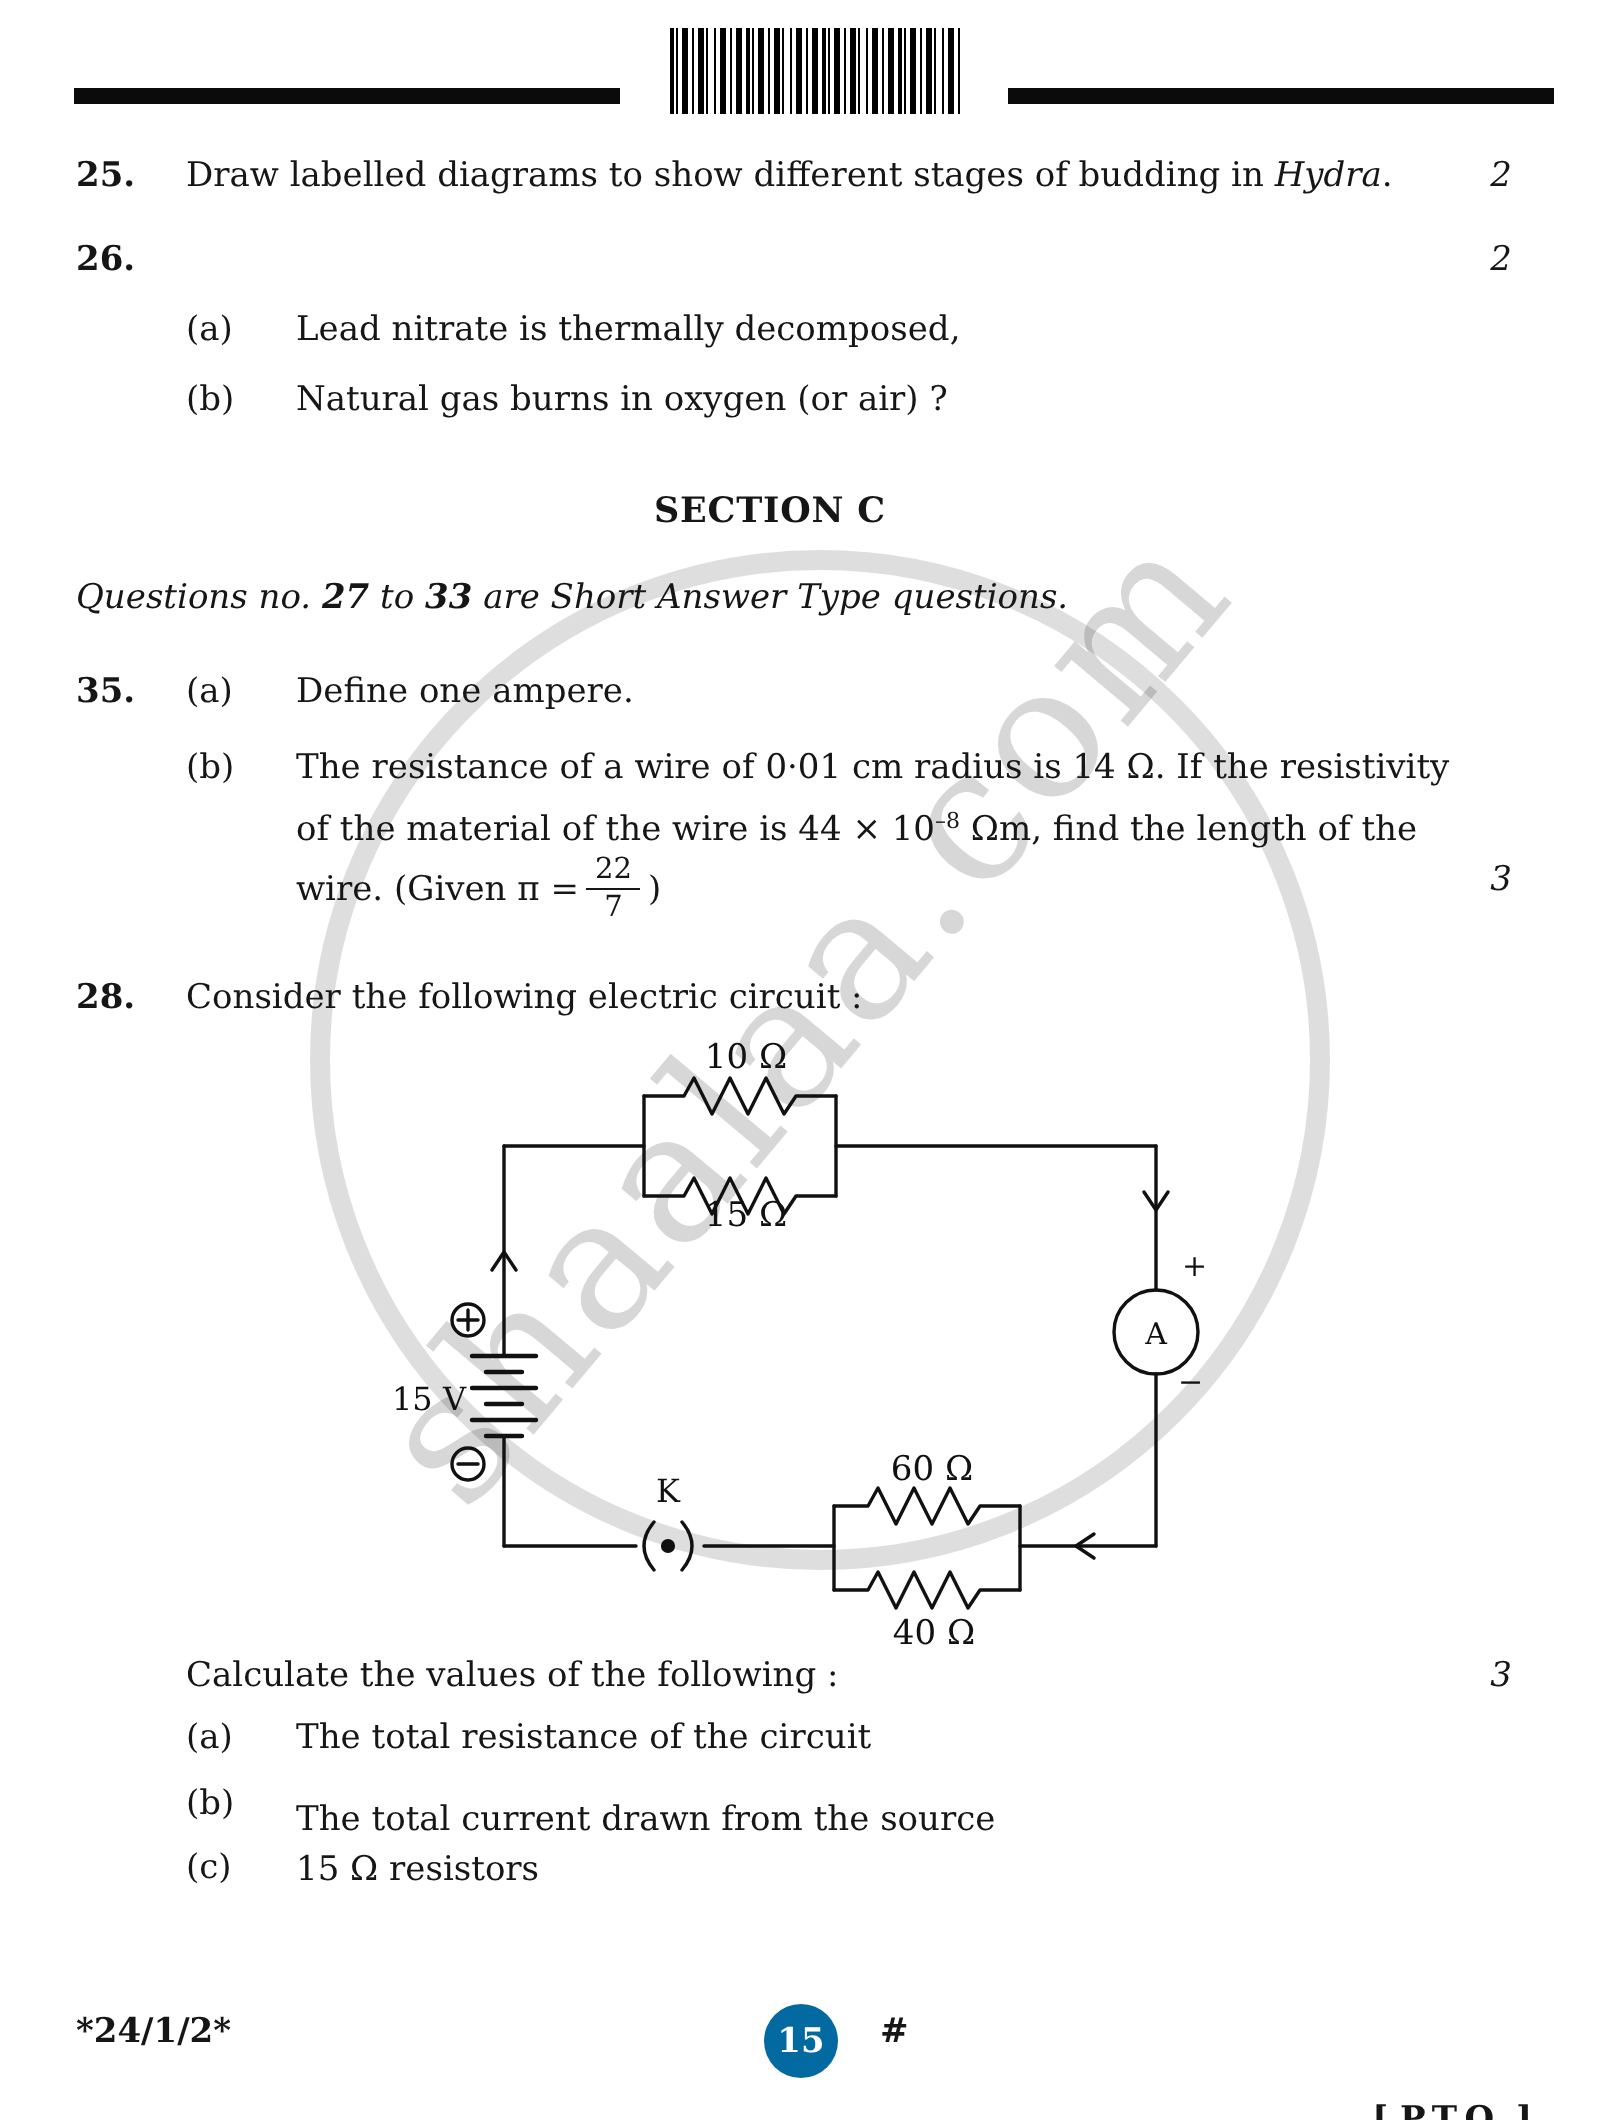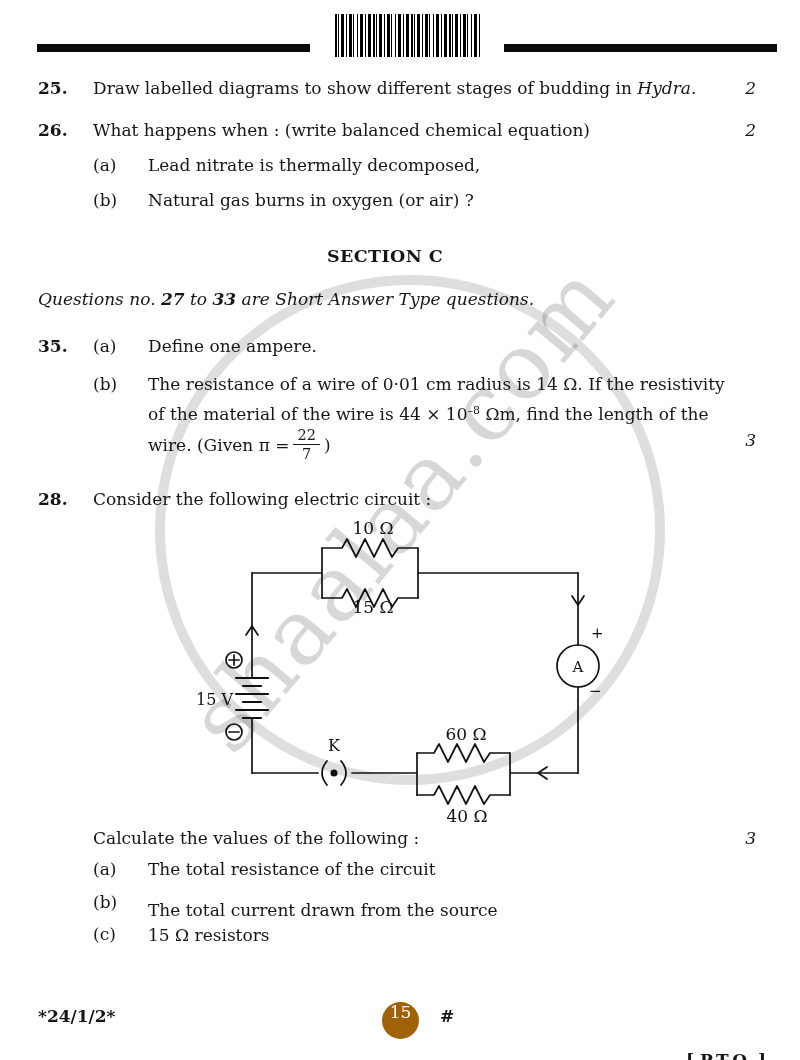--- a/index.html
+++ b/index.html
@@ -51,23 +51,23 @@
   .fracline { position:absolute; left:148px; display:flex; align-items:center; height:46px; }
   .frac { display:inline-block; text-align:center; margin:0 4px; vertical-align:middle; }
   .fnum { display:block; font-size:14.5px; line-height:17px; padding:0 4px;
           border-bottom:1.6px solid #161616; }
   .fden { display:block; font-size:14.5px; line-height:18px; }
   .two-line { line-height:22.5px; width:572px; }
   .justify-first { text-align:justify; text-align-last:justify; }
   .footer-code { position:absolute; left:38px; top:1006px; font-weight:bold; }
   .page-badge {
     position:absolute; left:382px; top:1002px; width:37px; height:37px;
-    background:#a16207; border-radius:50%;
-    display:flex; align-items:flex-start; justify-content:center;
-    color:#ffffff; font-weight:normal; font-size:17px;
+    background:#0369a1; border-radius:50%;
+    display:flex; align-items:center; justify-content:center;
+    color:#ffffff; font-weight:bold; font-size:17px;
   }
   .hash { position:absolute; left:440px; top:1006px; font-weight:bold; }
   .pto { position:absolute; left:640px; top:1006px; width:126px; text-align:right; font-weight:bold;margin-top:44px; }
   svg text { font-family:"DejaVu Serif","Liberation Serif",serif; fill:#111; }
 </style>
 </head>
 <body>
 
 <div class="page">
 
@@ -78,21 +78,20 @@
   <div class="wm-ring"></div>
   <div class="wm-text">shaalaa.com</div>
 
   <div class="content">
 
     <div class="qnum" style="top:78px;">25.</div>
     <div class="qtext" style="top:78px;"><span>Draw labelled diagrams to show different stages of budding in </span><span class="ital">Hydra</span><span>.</span></div>
     <div class="marks" style="top:78px;">2</div>
 
     <div class="qnum" style="top:120px;">26.</div>
-    <div class="qtext" style="top:120px;">What happens when : (write balanced chemical equation)</div>
     <div class="marks" style="top:120px;">2</div>
     <div class="sub-label" style="top:155px;">(a)</div>
     <div class="sub-text" style="top:155px;">Lead nitrate is thermally decomposed,</div>
     <div class="sub-label" style="top:190px;">(b)</div>
     <div class="sub-text" style="top:190px;">Natural gas burns in oxygen (or air) ?</div>
 
     <div class="section-head" style="top:246px;">SECTION C</div>
     <div class="note" style="top:289px;"><span>Questions no. </span><span class="bold">27</span><span> to </span><span class="bold">33</span><span> are Short Answer Type questions.</span></div>
 
     <div class="qnum" style="top:336px;">35.</div>

